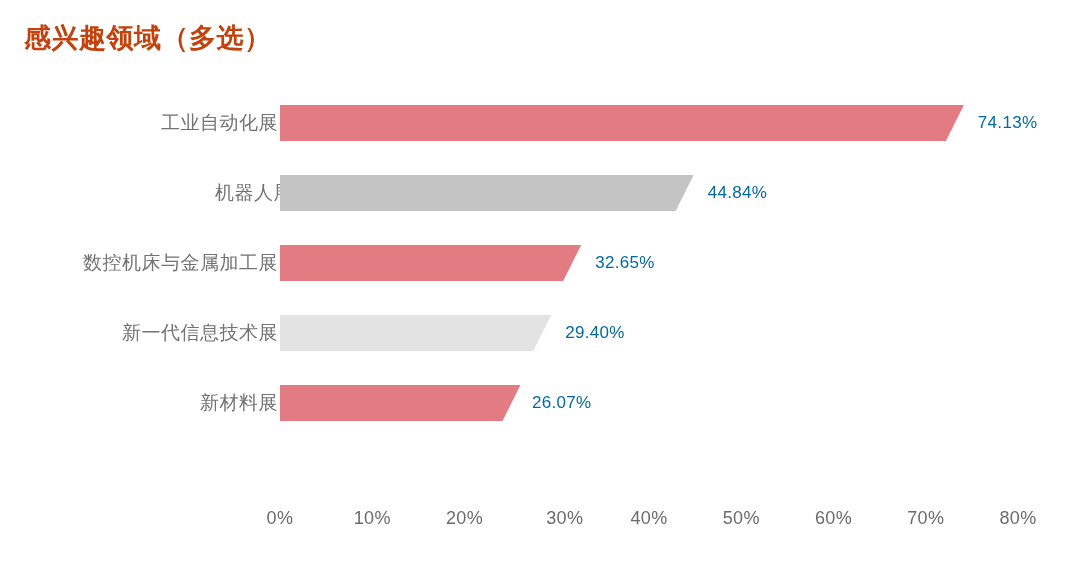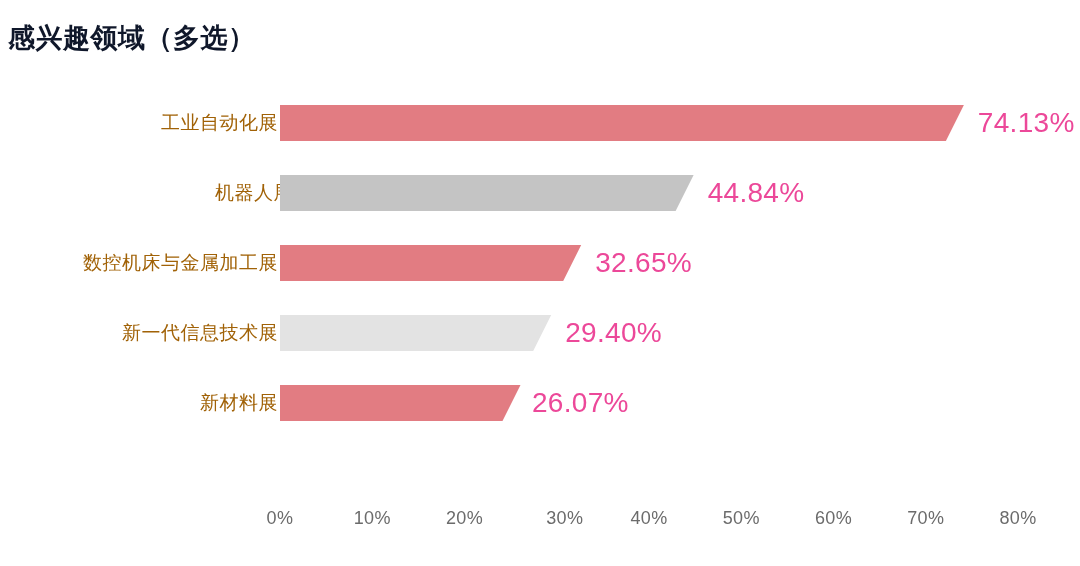--- a/index.html
+++ b/index.html
@@ -15,25 +15,25 @@
     position: relative;
     width: 1080px;
     height: 566px;
     background: #ffffff;
     overflow: hidden;
   }
 
   
   #chart-title {
     position: absolute;
-    left: 8px;
+    left: 24px;
     top: 20px;
     font-size: 27px;
     font-weight: bold;
-    color: #0f172a;
+    color: #c2410c;
     letter-spacing: 0.5px;
     white-space: nowrap;
   }
 
   
   #plot-area {
     position: absolute;
     left: 0;
     top: 88px;
     width: 1080px;
@@ -46,21 +46,21 @@
     width: 1080px;
     height: 70px;
   }
 
   .cat-label {
     position: absolute;
     right: 802px;            
     top: 50%;
     transform: translateY(-50%);
     font-size: 19px;
-    color: #a16207;
+    color: #737373;
     white-space: nowrap;
     text-align: right;
     letter-spacing: 0.5px;
   }
 
   .bar-wrap {
     position: absolute;
     left: 280px;
     top: 50%;
     transform: translateY(-50%);
@@ -69,22 +69,22 @@
 
   .bar-shape {
     display: block;
     height: 36px;
   }
 
   .bar-value {
     position: absolute;
     top: 50%;
     transform: translateY(-50%);
-    font-size: 28px;
-    color: #ec4899;
+    font-size: 17px;
+    color: #0369a1;
     white-space: nowrap;
     letter-spacing: 0.3px;
   }
 
   
   #x-axis {
     position: absolute;
     left: 0;
     top: 508px;
     width: 1080px;

